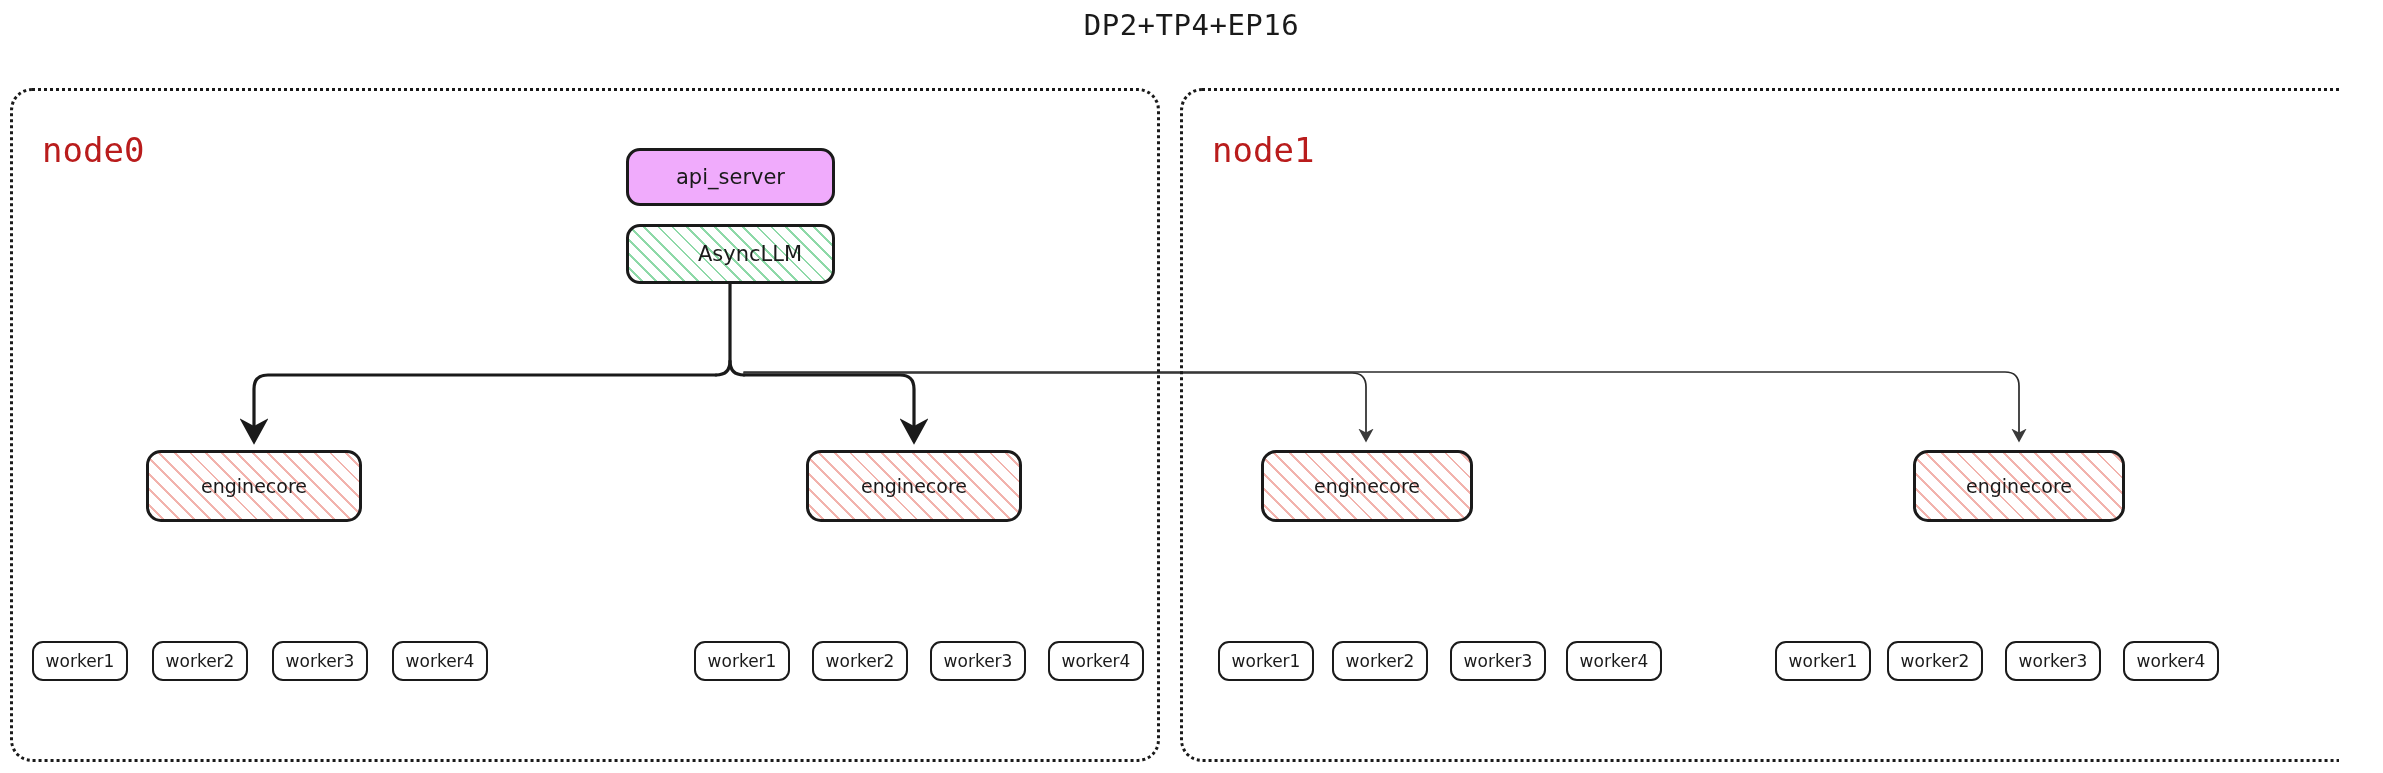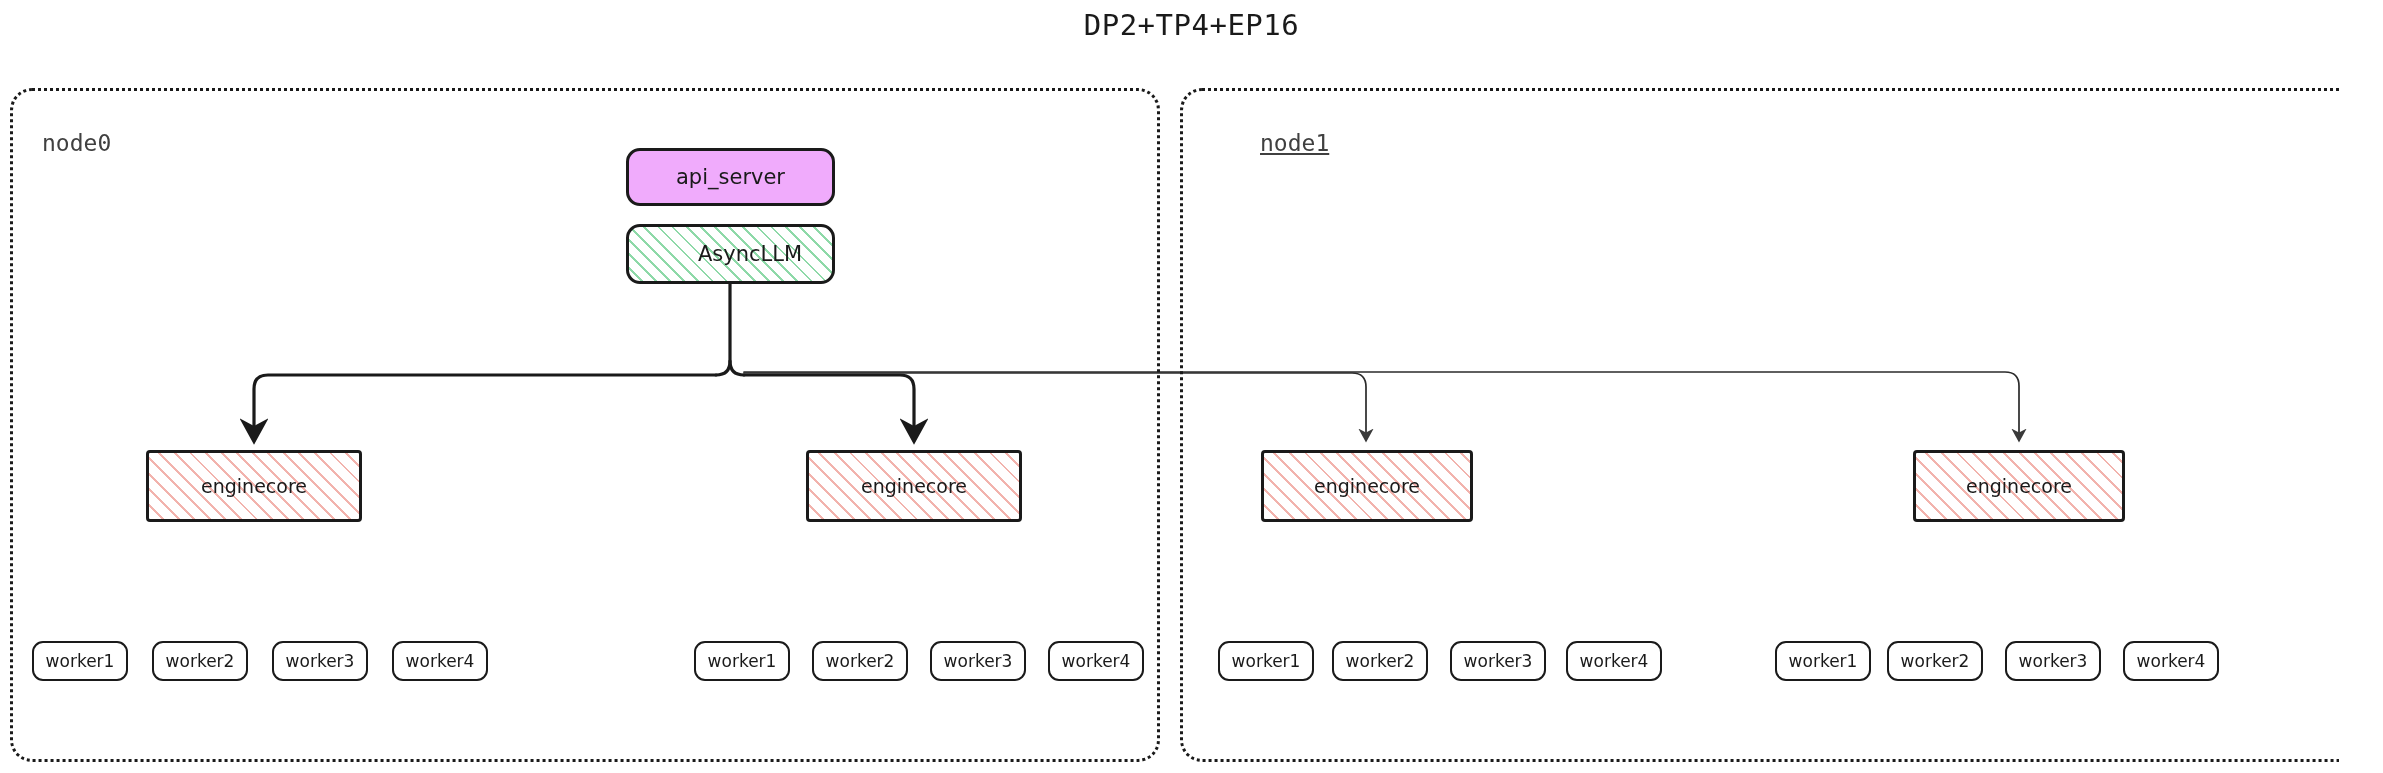--- a/index.html
+++ b/index.html
@@ -47,22 +47,22 @@
   .node-box {
     position: absolute;
     border: 3px dotted #1a1a1a;
     border-radius: 22px;
     box-sizing: border-box;
     background: transparent;
   }
   .node-label {
     position: absolute;
     font-family: "DejaVu Sans Mono", monospace;
-    font-size: 23px;
-    color: #404040;
+    font-size: 34px;
+    color: #b91c1c;
     white-space: pre;
   }
 
   
   .shape {
     position: absolute;
     box-sizing: border-box;
     display: flex;
     align-items: center;
     justify-content: center;
@@ -86,21 +86,21 @@
       45deg,
       rgba(255,255,255,0) 0px,
       rgba(255,255,255,0) 8px,
       #8ed9a8 8px,
       #8ed9a8 10px
     );
   }
 
   .shape-engine {
     border: 3px solid #1a1a1a;
-    border-radius: 4px;
+    border-radius: 15px;
     font-size: 19px;
     background-color: #ffffff;
     background-image: repeating-linear-gradient(
       45deg,
       rgba(255,255,255,0) 0px,
       rgba(255,255,255,0) 9px,
       #f2b3ad 9px,
       #f2b3ad 11px
     );
   }
@@ -154,21 +154,21 @@
   <div class="shape shape-worker" style="left:152px; top:641px; width:96px; height:40px;">worker2</div>
   <div class="shape shape-worker" style="left:272px; top:641px; width:96px; height:40px;">worker3</div>
   <div class="shape shape-worker" style="left:392px; top:641px; width:96px; height:40px;">worker4</div>
 
   <div class="shape shape-worker" style="left:694px; top:641px; width:96px; height:40px;">worker1</div>
   <div class="shape shape-worker" style="left:812px; top:641px; width:96px; height:40px;">worker2</div>
   <div class="shape shape-worker" style="left:930px; top:641px; width:96px; height:40px;">worker3</div>
   <div class="shape shape-worker" style="left:1048px; top:641px; width:96px; height:40px;">worker4</div>
 
   <div class="node-box" style="left:1180px; top:88px; width:1192px; height:674px;"></div>
-  <div class="node-label" style="left:1260px; top:130px;text-decoration:underline;">node1</div>
+  <div class="node-label" style="left:1212px; top:130px;">node1</div>
 
   <div class="shape shape-engine" style="left:1261px; top:450px; width:212px; height:72px;">enginecore</div>
   <div class="shape shape-engine" style="left:1913px; top:450px; width:212px; height:72px;">enginecore</div>
 
   <div class="shape shape-worker" style="left:1218px; top:641px; width:96px; height:40px;">worker1</div>
   <div class="shape shape-worker" style="left:1332px; top:641px; width:96px; height:40px;">worker2</div>
   <div class="shape shape-worker" style="left:1450px; top:641px; width:96px; height:40px;">worker3</div>
   <div class="shape shape-worker" style="left:1566px; top:641px; width:96px; height:40px;">worker4</div>
 
   <div class="shape shape-worker" style="left:1775px; top:641px; width:96px; height:40px;">worker1</div>

